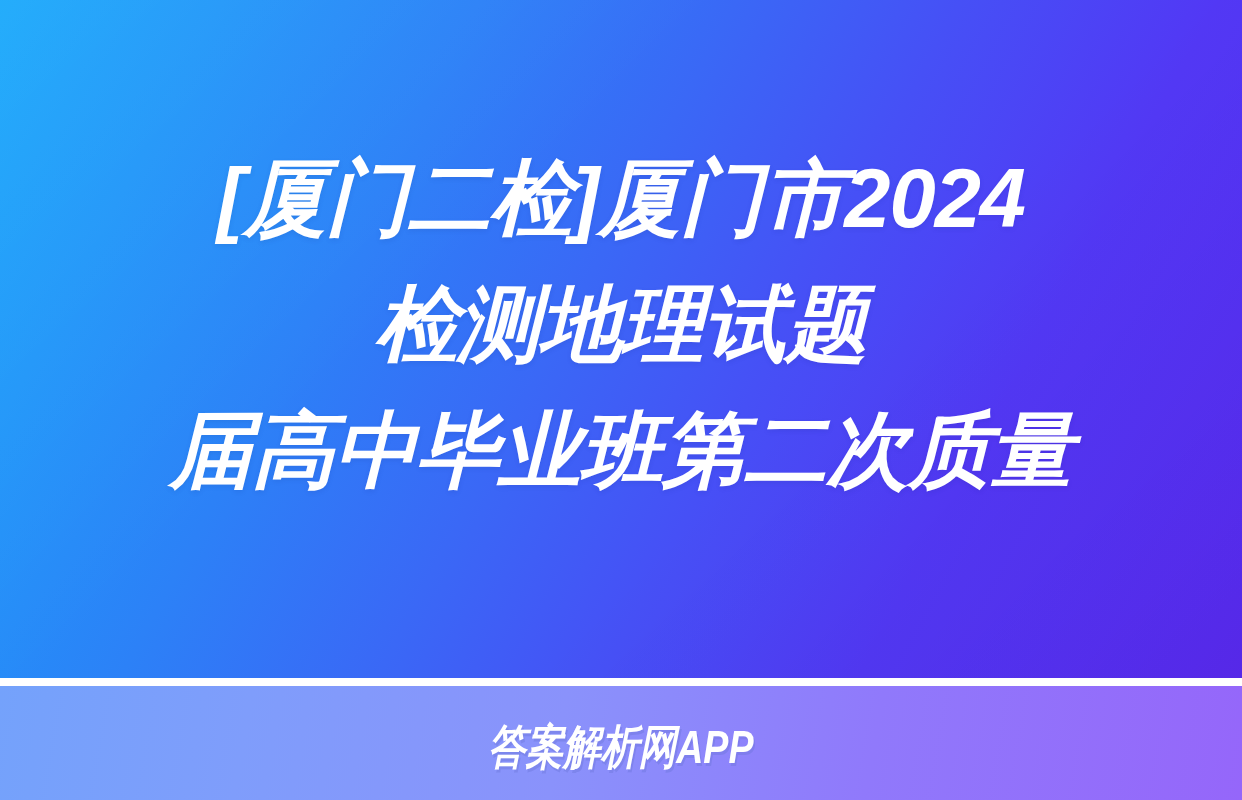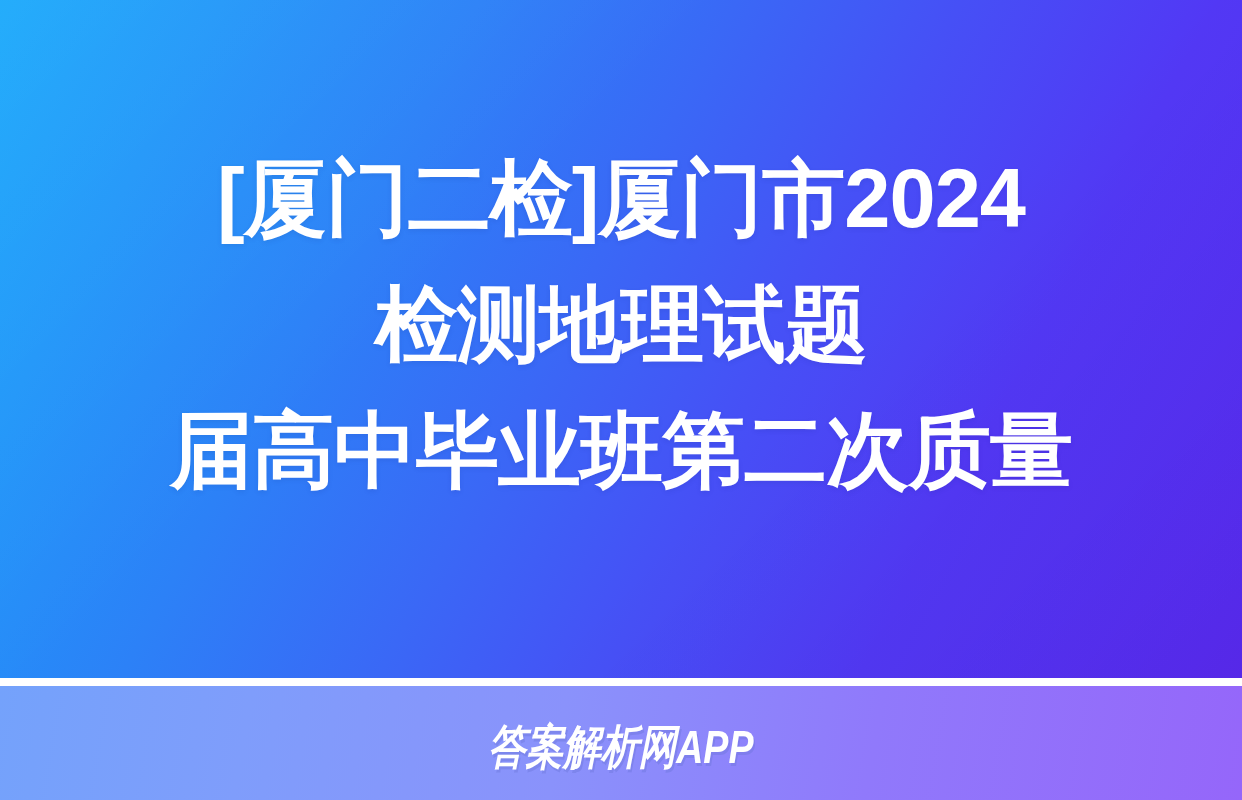--- a/index.html
+++ b/index.html
@@ -64,20 +64,21 @@
     padding-bottom: 28px;
     box-sizing: border-box;
   }
 
   .title-line {
     display: block;
     color: #ffffff;
     font-size: 83px;
     line-height: 126px;
     font-weight: bold;
+    font-style: italic;
     letter-spacing: -1px;
     white-space: nowrap;
     text-align: center;
     text-shadow: 0 2px 5px rgba(20, 40, 120, 0.10);
   }
 
   
   .watermark-band {
     position: absolute;
     left: 0;

